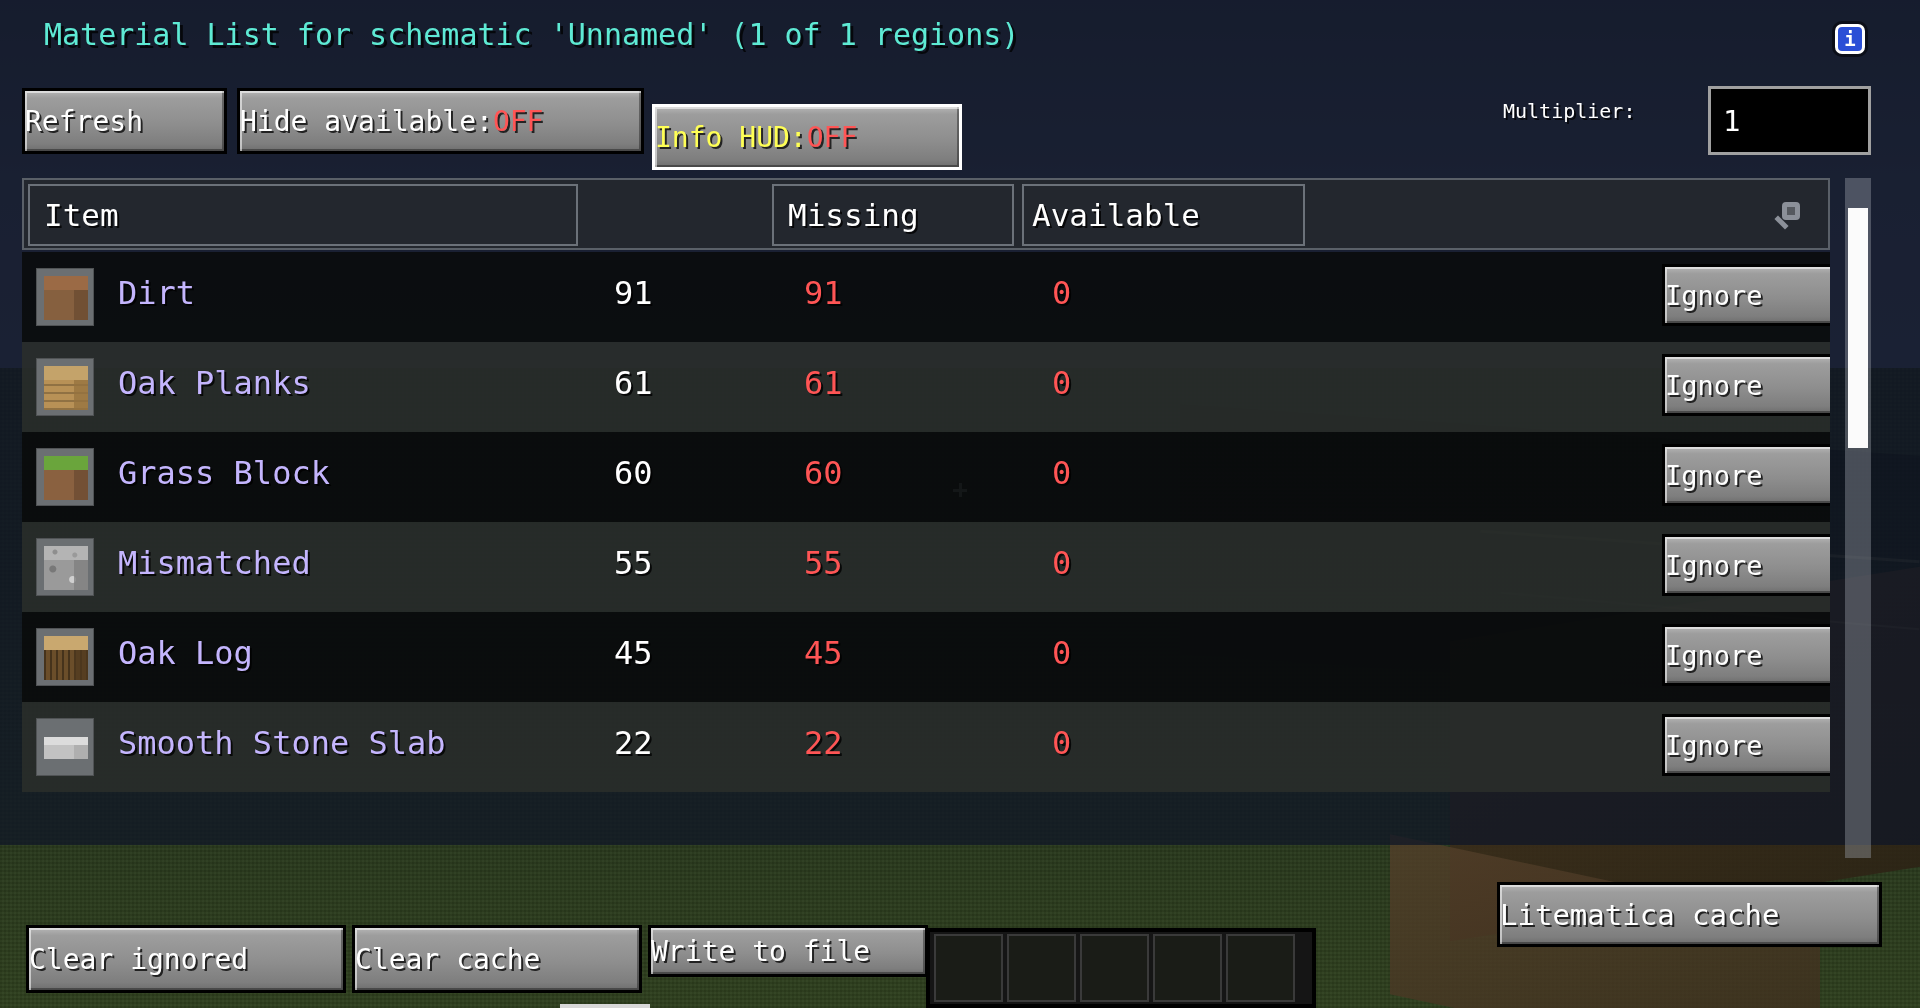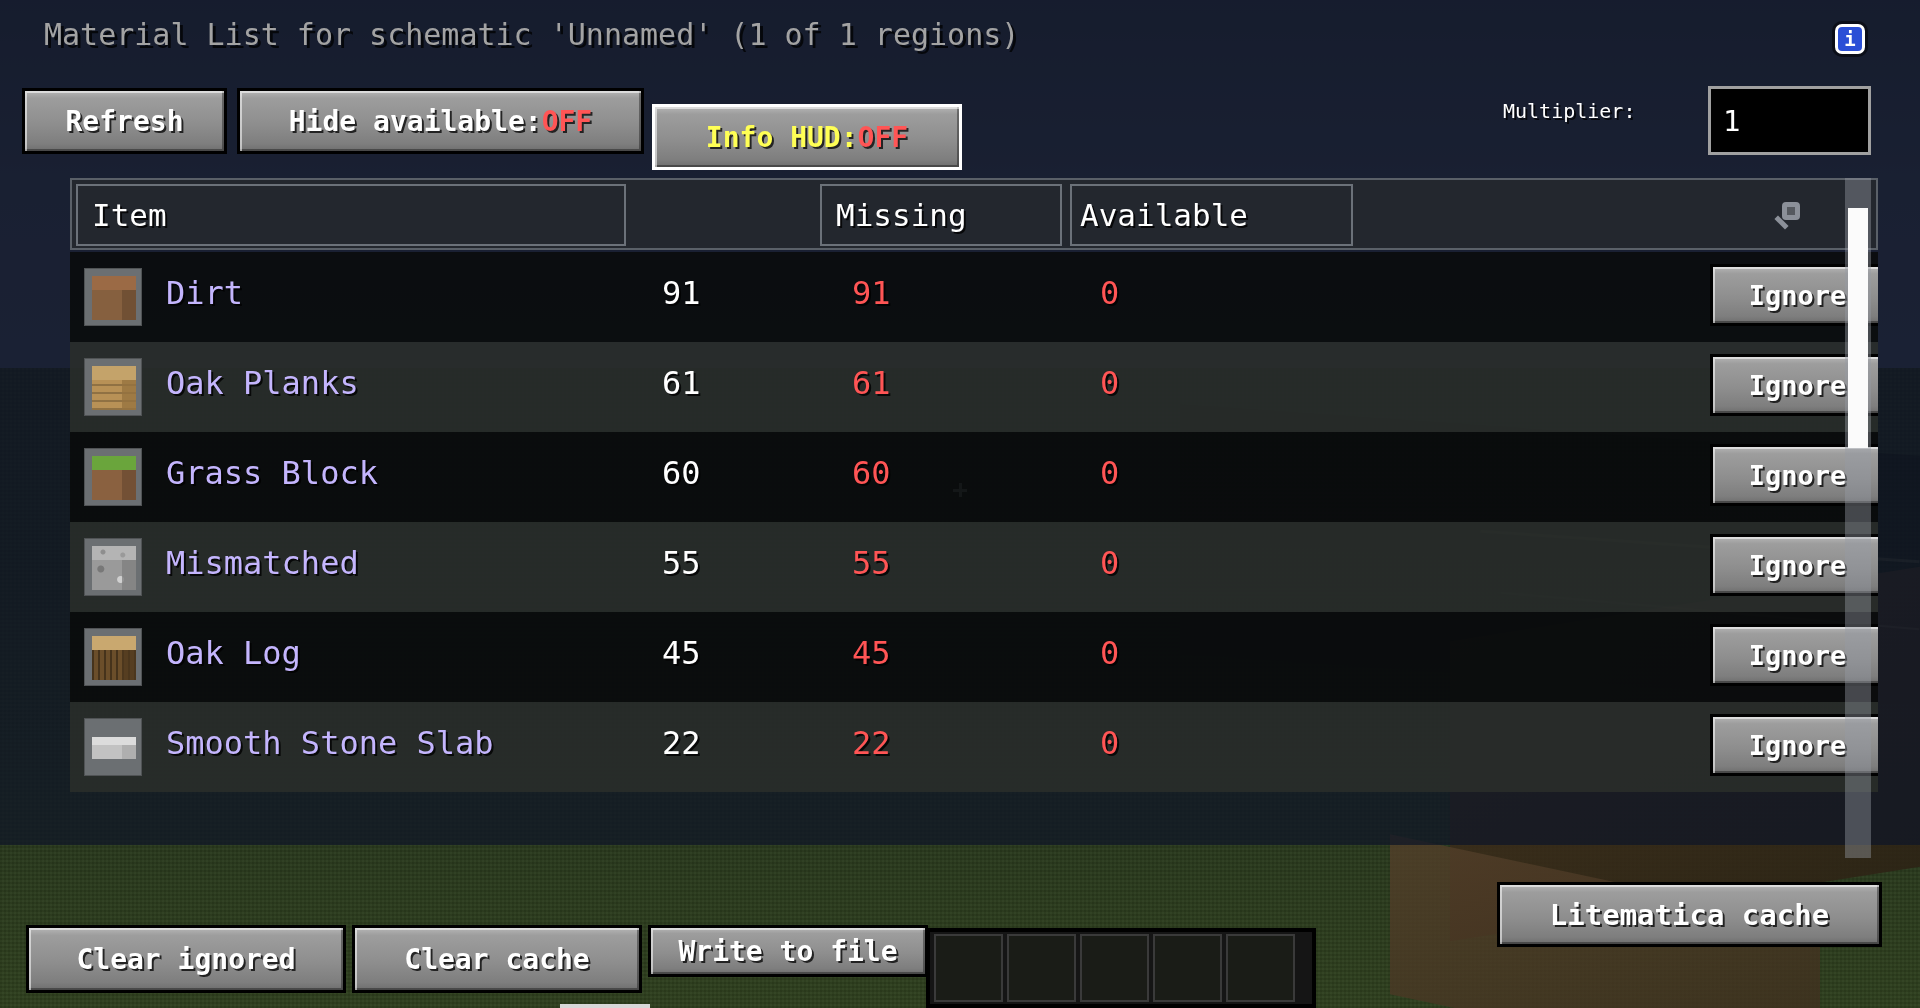--- a/index.html
+++ b/index.html
@@ -77,21 +77,21 @@
 
   
   .gui-dim {
     position:absolute; left:0; top:0; width:1920px; height:845px;
     background: rgba(16,22,38,0.76);
   }
 
   
   .title {
     position: absolute; left: 44px; top: 17px;
-    font-size: 30px; color: #a3a3a3;
+    font-size: 30px; color: #5eead4;
     text-shadow: 3px 3px 0 rgba(0,0,0,.75);
     letter-spacing: 0px; white-space: nowrap;
   }
 
   .info-icon {
     position: absolute; left: 1833px; top: 22px;
     width: 34px; height: 34px;
     display:flex; align-items:center; justify-content:center;
     cursor: pointer;
   }
@@ -105,23 +105,23 @@
   }
 
   
   .mc-btn {
     position: absolute;
     background: linear-gradient(180deg,#b5b5b5 0%,#9d9d9d 12%,#8e8e8e 55%,#7e7e7e 88%,#6e6e6e 100%);
     border: 3px solid #000000;
     box-shadow: inset 2px 2px 0 rgba(255,255,255,.55), inset -2px -2px 0 rgba(0,0,0,.35);
     color: #ffffff;
     text-shadow: 2px 2px 0 rgba(0,0,0,.75);
-    display:flex; align-items:center; justify-content:center;
+    display:flex; align-items:center; justify-content:flex-start;
     font-size: 28px; cursor: pointer; user-select:none;
-    white-space: nowrap; overflow:hidden;font-weight:bold;
+    white-space: nowrap; overflow:hidden;
   }
   .mc-btn.hovered { border-color: #ffffff; }
   .mc-btn .lbl-red { color:#ff5555; }
   .mc-btn .lbl-yellow { color:#ffff55; }
 
   #btn-refresh       { left:22px;  top:88px;  width:205px; height:66px; }
   #btn-hide-available{ left:237px; top:88px;  width:407px; height:66px; }
   #btn-info-hud      { left:652px; top:104px;  width:310px; height:66px; }
 
   .multiplier-label {
@@ -134,21 +134,21 @@
     background:#000000; border:3px solid #a0a0a0;
   }
   .multiplier-box input {
     width:100%; height:100%; background:transparent; border:none; outline:none;
     color:#ffffff; font-family:inherit; font-size:29px; padding-left:12px;
     text-shadow:2px 2px 0 rgba(0,0,0,.75);
   }
 
   
   .table-wrap {
-    position:absolute; left:22px; top:178px; width:1830px; height:625px;margin-left:48px;
+    position:absolute; left:22px; top:178px; width:1830px; height:625px;
   }
   .table-head {
     position:absolute; left:0; top:0; width:1808px; height:72px;
     background:#23272e;
     border:2px solid #5a6068;
   }
   .th {
     position:absolute; top:4px; height:62px;
     background:#23272e;
     border:2px solid #6b7179;

